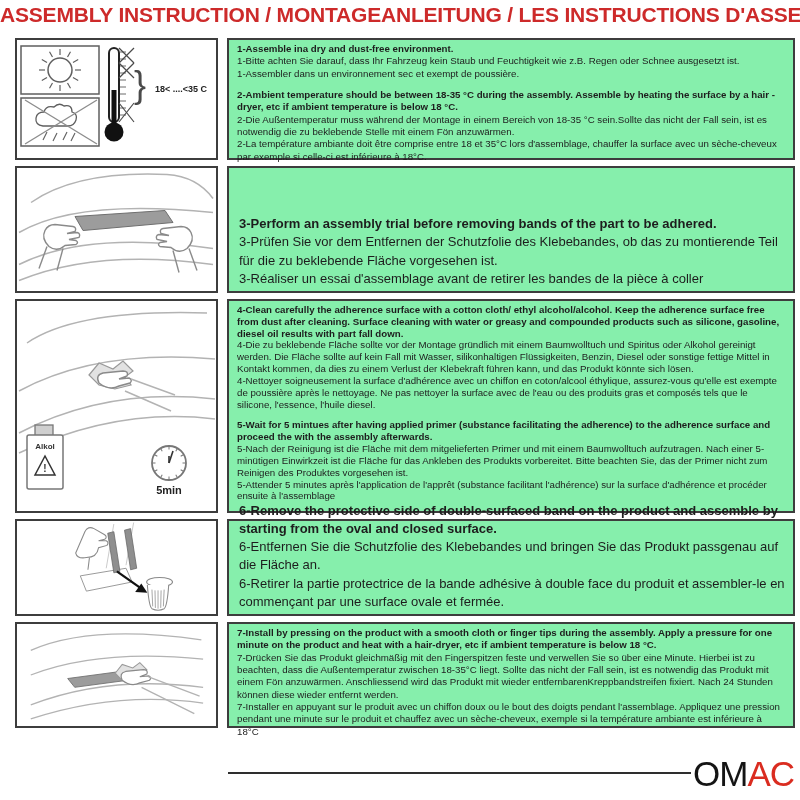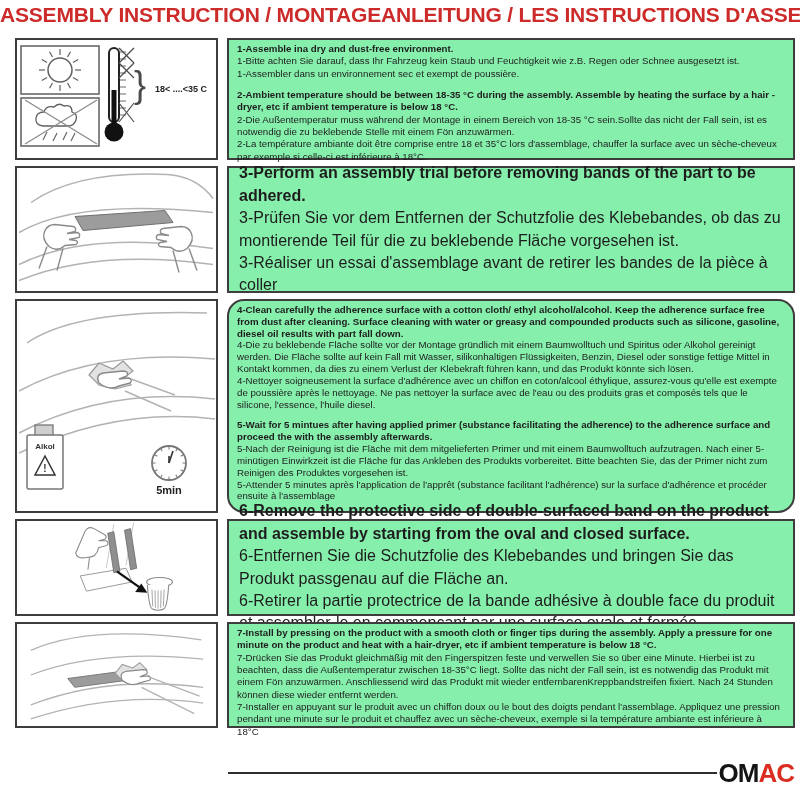--- a/index.html
+++ b/index.html
@@ -18,32 +18,32 @@
     width:203px;flex:none;border:2px solid #3d3d3d;box-sizing:border-box;
     background:#fff;overflow:hidden;
   }
   .cell-illu svg{display:block;width:100%;height:100%;}
   .cell-text{
     flex:1;border:2px solid #3d3d3d;box-sizing:border-box;margin-left:9px;
     padding:3px 8px;background:#86efac;
   }
   .r1{height:122px;} .r2{height:127px;} .r3{height:214px;} .r4{height:97px;} .r5{height:106px;}
   .small .cell-text{font-size:9.7px;line-height:1.27;}
-  .r3.small .cell-text{line-height:1.22;border-radius:17px;}
-  .large .cell-text{font-size:16px;line-height:1.4;display:flex;flex-direction:column;justify-content:center;padding-left:10px;}
+  .r3.small .cell-text{line-height:1.22;}
+  .large .cell-text{font-size:13px;line-height:1.4;display:flex;flex-direction:column;justify-content:flex-end;padding-left:10px;}
   .step{margin:0 0 9px 0;}
   .step:last-child{margin-bottom:0;}
   .cell-text p{margin:0;}
   .en{font-weight:bold;}
   .footer{
     position:absolute;left:228px;top:752px;width:566px;height:42px;
     display:flex;align-items:center;
   }
   .rule{flex:1;height:2px;background:#2e2e2e;}
-  .logo{margin-left:2px;font-weight:700;font-size:26px;letter-spacing:-1px;line-height:1;white-space:nowrap;}
+  .logo{margin-left:2px;font-weight:400;font-size:35px;letter-spacing:-1px;line-height:1;white-space:nowrap;}
   .logo .lb{color:#141414;}
   .logo .lr{color:#da2c20;}
   .ill-line{stroke:#b3b3b3;stroke-width:1.5;fill:none;}
   .ill-dark{stroke:#6f6f6f;fill:#9c9c9c;stroke-width:1;}
   .hand{stroke:#8a8a8a;fill:#ffffff;stroke-width:1.4;}
   .cloth{stroke:#999999;fill:#e2e2e2;stroke-width:1.2;}
 </style>
 </head>
 <body>
 

